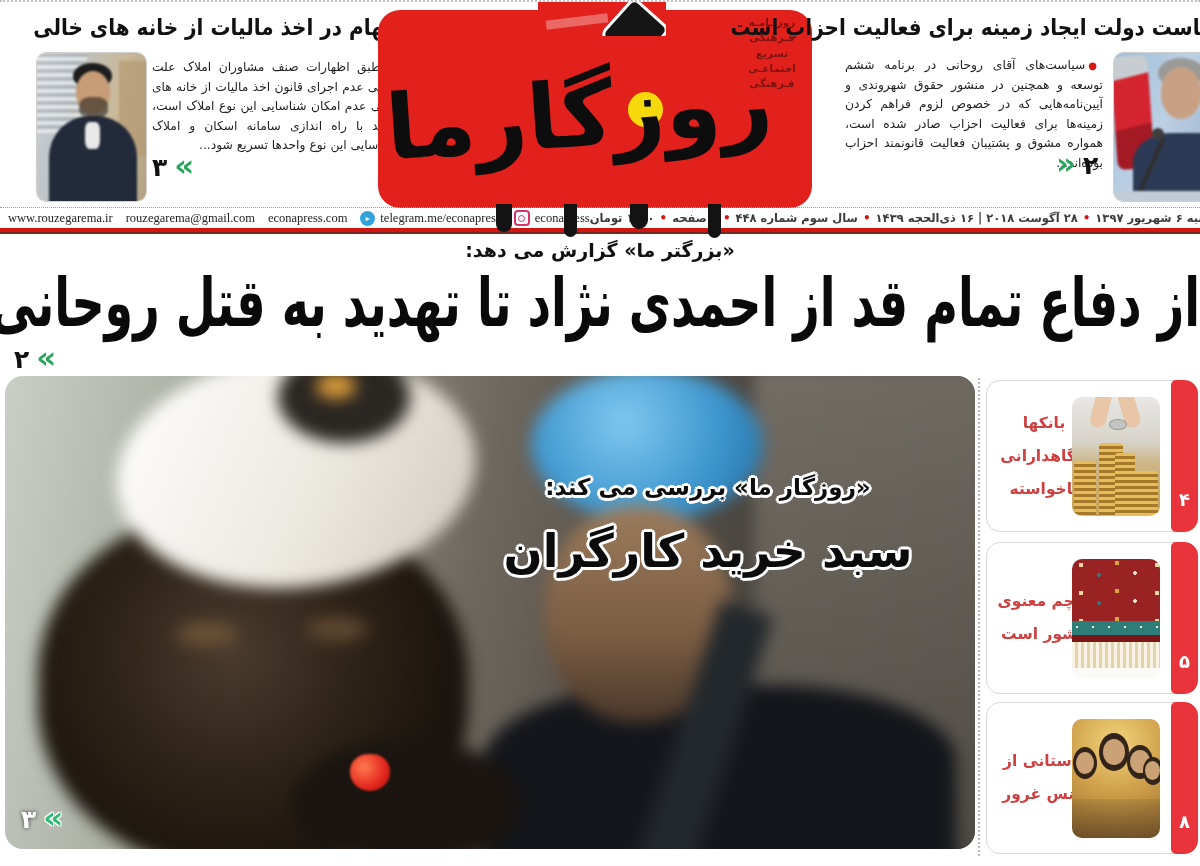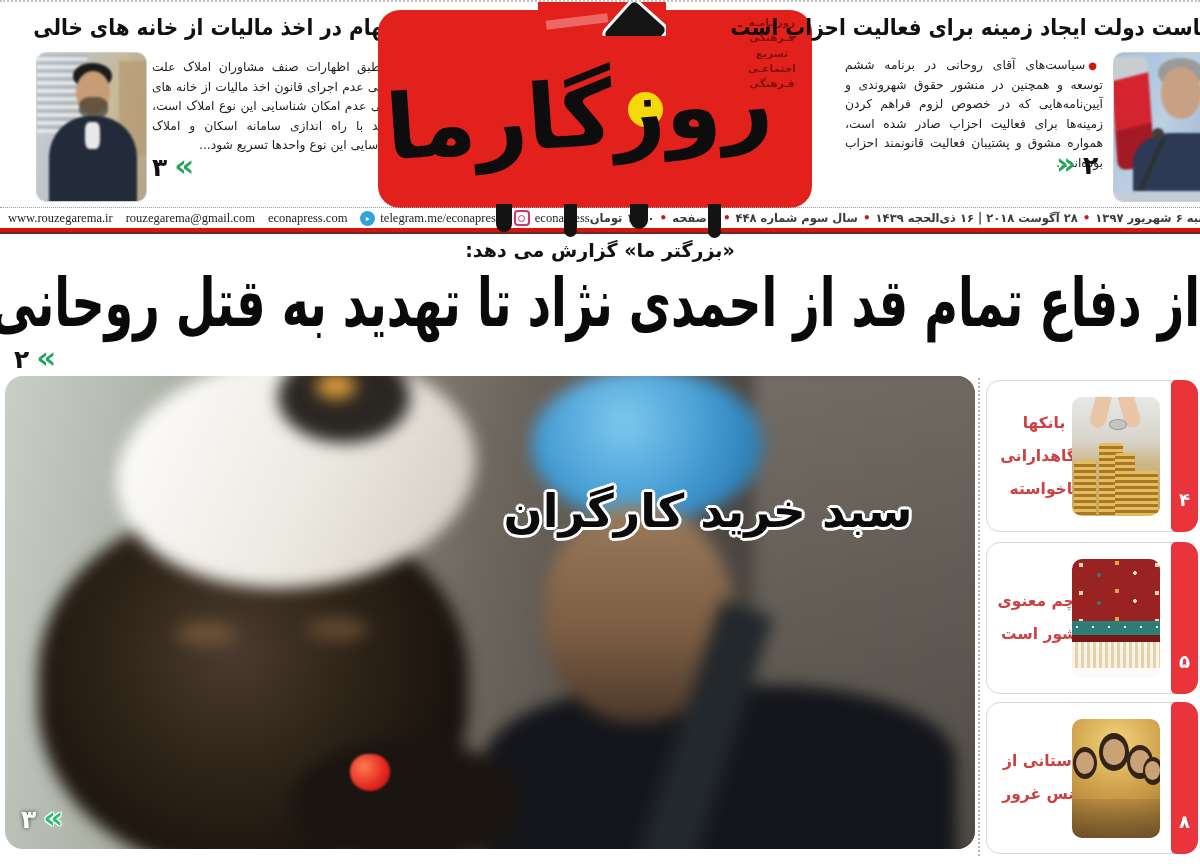--- a/index.html
+++ b/index.html
@@ -286,20 +286,21 @@
       <div class="m1-face"></div>
         <div class="m1-brow1"></div>
         <div class="m1-brow2"></div>
       <div class="m1-helmet"></div>
       <div class="m1-lamp"></div>
         <div class="m1-glint"></div>
       <div class="m1-hand"></div>
     </div>
     <div class="strawberry"></div>
     <div class="mp-overlay">
+      <div class="mp-kicker ow">«روزگار ما» بررسی می کند:</div>
       <span class="mp-line ow">سبد خرید کارگران</span>
     </div>
     <div class="page-marker" id="mp-marker">
       <span class="pm-num">۳</span>
       <span class="pm-chev">«</span>
     </div>
   </div>
 
   <div id="sidebar-divider"></div>
 

